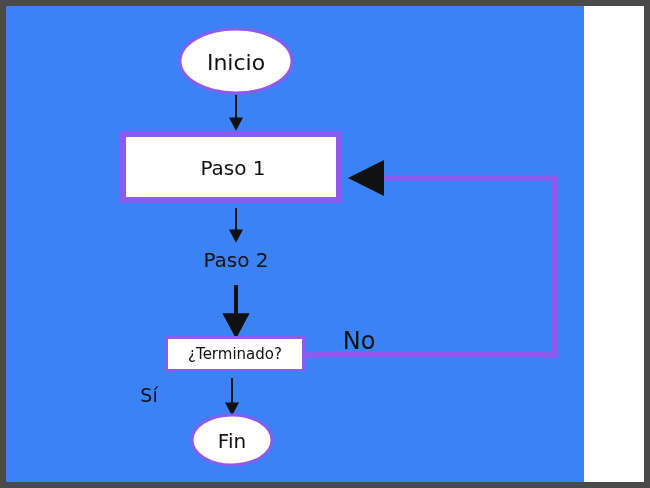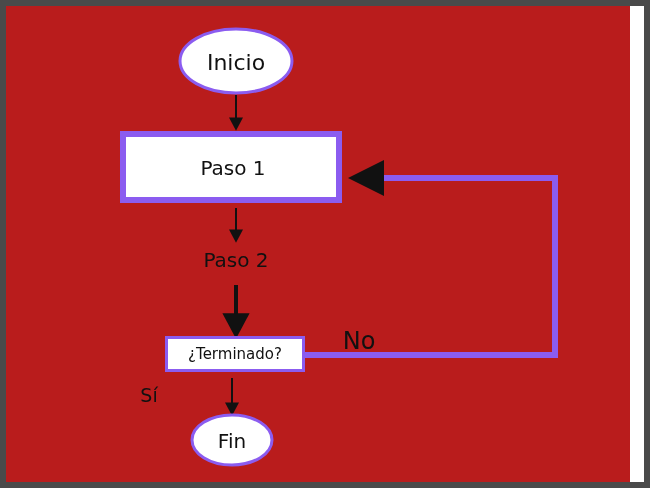--- a/index.html
+++ b/index.html
@@ -8,23 +8,23 @@
     background: #ffffff;
   }
   body {
     width: 650px;
     height: 488px;
     font-family: "DejaVu Sans", sans-serif;
     overflow: hidden;
   }
   #canvas {
     position: relative;
-    width: 630px;
+    width: 584px;
     height: 488px;
-    background: #b91c1c;
+    background: #3b82f6;
     box-sizing: border-box;
   }
   #frame-border {
     position: absolute;
     left: 0;
     top: 0;
     width: 650px;
     height: 488px;
     border: 6px solid #4a4a4a;
     box-sizing: border-box;

